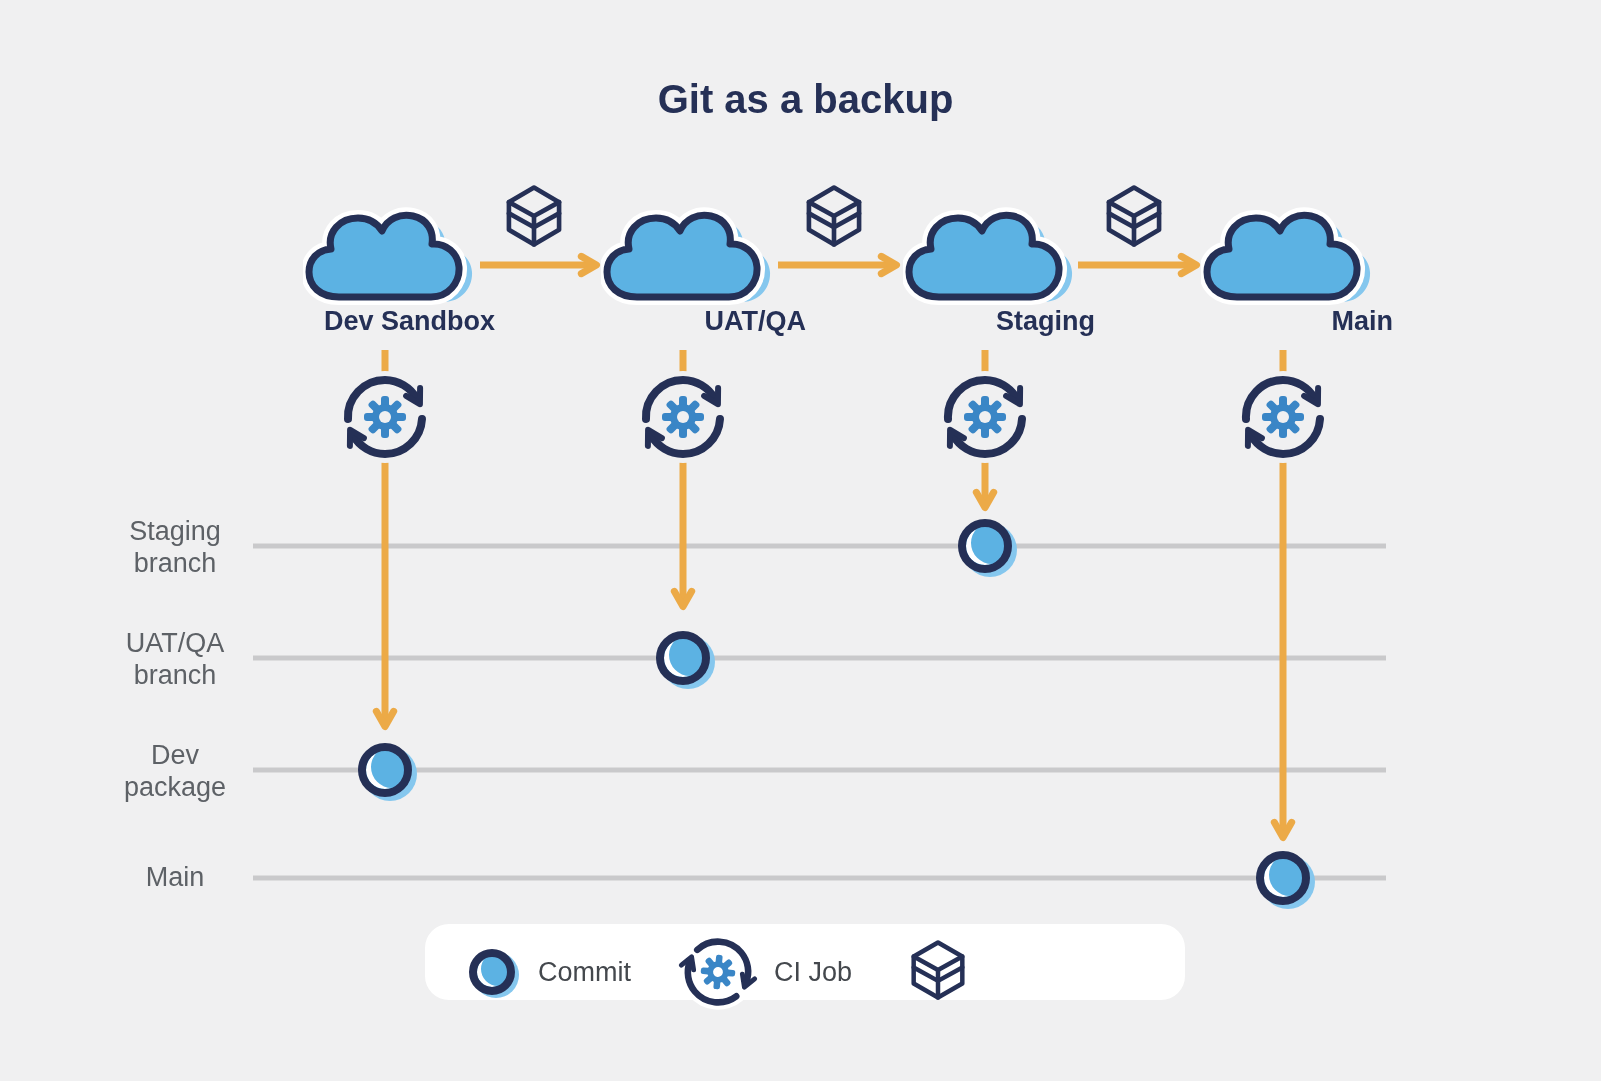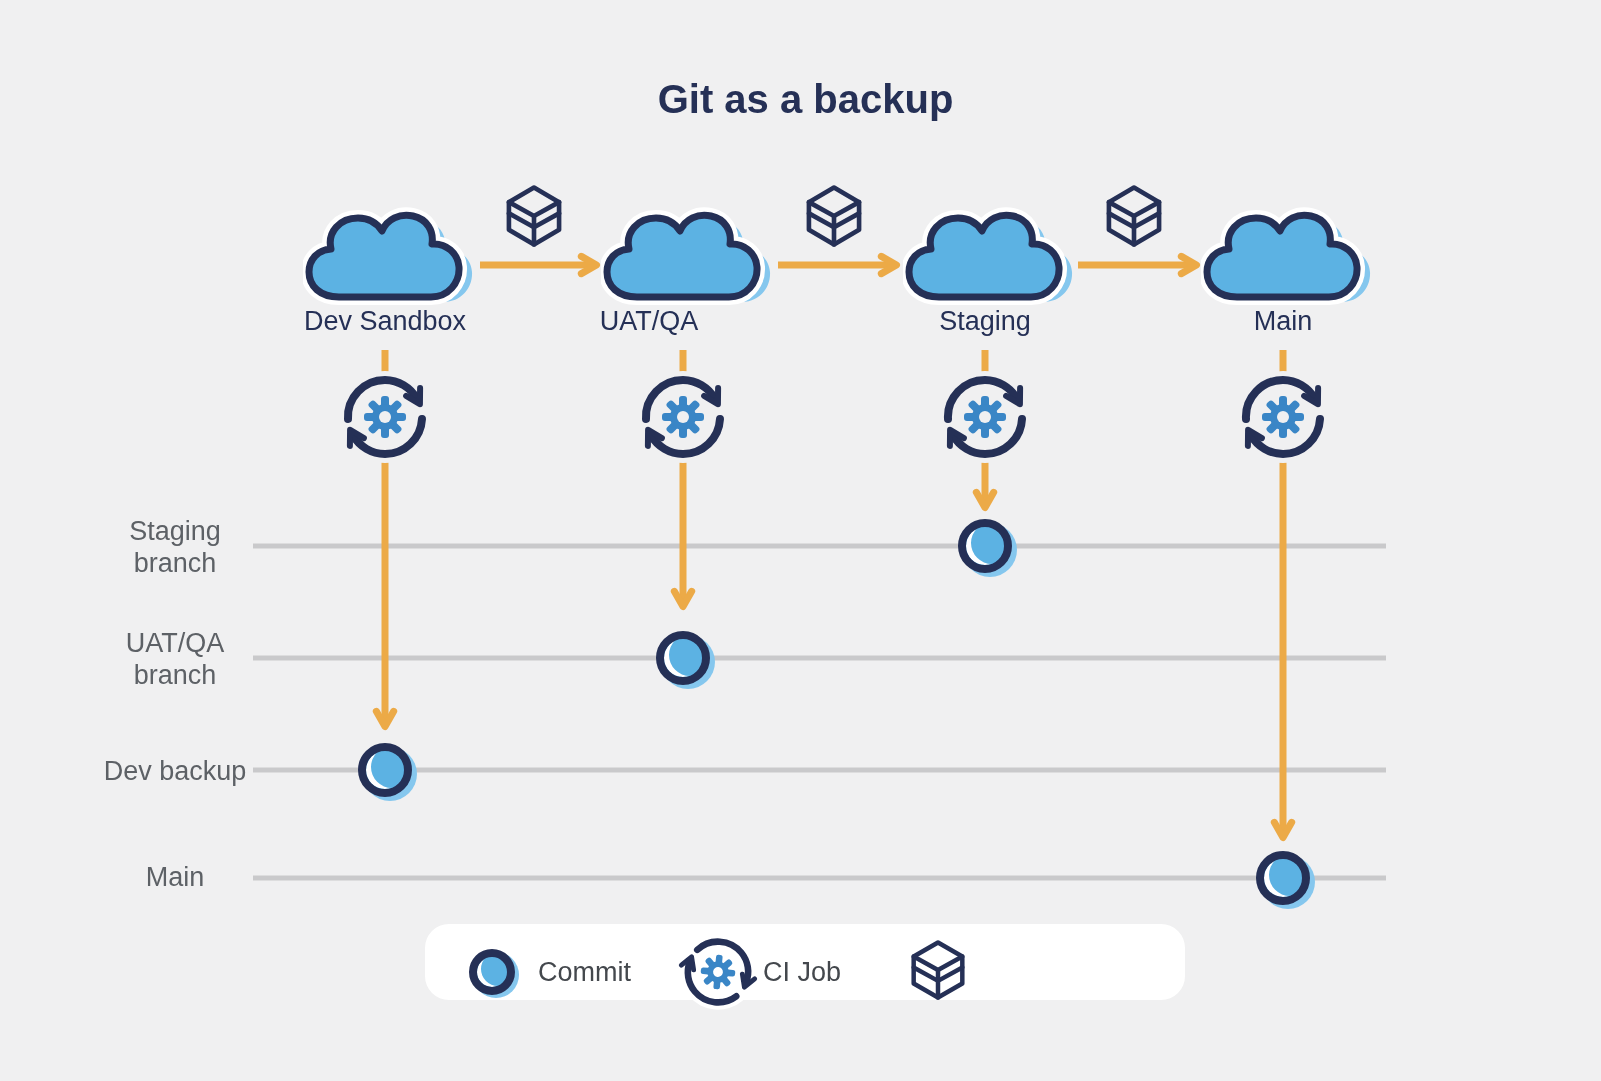--- a/index.html
+++ b/index.html
@@ -20,21 +20,21 @@
   .flow-arrow{stroke:var(--orange,#ecaa47);stroke-width:7;fill:none;}
   .marker-head-orange{stroke:var(--orange,#ecaa47);fill:none;}
   .marker-head-navy{stroke:var(--navy,#253056);fill:none;}
 
   .env-cloud{position:absolute;top:205px;z-index:2;}
   .cloud-shadow{fill:var(--light_blue,#85c7ee);}
   .cloud-halo{fill:#ffffff;stroke:#ffffff;stroke-width:16;}
   .cloud-main{fill:var(--blue,#5cb2e3);stroke:var(--navy,#253056);stroke-width:7;stroke-linejoin:round;}
   .env-label{
     position:absolute;top:306px;width:220px;z-index:3;
-    text-align:center;font-size:27px;font-weight:400;color:var(--navy,#253056);
+    text-align:right;font-size:27px;font-weight:700;color:var(--navy,#253056);
   }
 
   .package-icon{position:absolute;top:183px;z-index:2;}
   .pkg-stroke{fill:none;stroke:var(--navy,#253056);stroke-width:7;stroke-linejoin:round;stroke-linecap:round;}
 
   .ci-icon{position:absolute;top:367px;z-index:2;--icon-bg:var(--background,#f0f0f1);}
   .ci-bg{fill:var(--icon-bg);}
   .ci-arc{fill:none;stroke:var(--navy,#253056);stroke-width:8;stroke-linecap:round;}
   .gear-body{fill:var(--gear_blue,#3a86c6);}
   .gear-hole{fill:var(--icon-bg);}
@@ -127,21 +127,21 @@
   </svg>
   <svg class="env-cloud" style="left:1201px" width="170" height="105" viewBox="0 0 170 105">
     <g transform="translate(13,5)">
         <path class="cloud-shadow" d="M36 92C17 92 6 81 6 67C6 54 15 45 28 44C24 27 37 13 55 13C66 13 74 18 79 26C84 14 97 8 110 11C124 14 131 26 129 39C143 38 155 48 156 62C157 78 145 92 128 92Z"></path>
       </g>
     <path class="cloud-halo" d="M36 92C17 92 6 81 6 67C6 54 15 45 28 44C24 27 37 13 55 13C66 13 74 18 79 26C84 14 97 8 110 11C124 14 131 26 129 39C143 38 155 48 156 62C157 78 145 92 128 92Z"></path>
     <path class="cloud-main" d="M36 92C17 92 6 81 6 67C6 54 15 45 28 44C24 27 37 13 55 13C66 13 74 18 79 26C84 14 97 8 110 11C124 14 131 26 129 39C143 38 155 48 156 62C157 78 145 92 128 92Z"></path>
   </svg>
 
   <div class="env-label" style="left:275px">Dev Sandbox</div>
-  <div class="env-label" style="left:539px">UAT/QA</div>
+  <div class="env-label" style="left:586px">UAT/QA</div>
   <div class="env-label" style="left:875px">Staging</div>
   <div class="env-label" style="left:1173px">Main</div>
 
   <svg class="package-icon" style="left:501px" width="66" height="66" viewBox="0 0 100 100">
     <path class="pkg-stroke" d="M50 7 L88 29 L88 71 L50 93 L12 71 L12 29 Z"></path>
     <path class="pkg-stroke" d="M12 29 L50 50 L88 29"></path>
     <path class="pkg-stroke" d="M12 46 L50 67 L88 46"></path>
     <path class="pkg-stroke" d="M50 50 L50 93"></path>
   </svg>
   <svg class="package-icon" style="left:801px" width="66" height="66" viewBox="0 0 100 100">
@@ -229,21 +229,21 @@
         <rect x="46" y="29" width="8" height="12" rx="3" transform="rotate(270 50 50)"></rect>
         <rect x="46" y="29" width="8" height="12" rx="3" transform="rotate(315 50 50)"></rect>
         <circle cx="50" cy="50" r="13"></circle>
       </g>
       <circle class="gear-hole" cx="50" cy="50" r="6"></circle>
     </g>
   </svg>
 
   <div class="branch-label" style="top:660px">UAT/QA branch</div>
   <div class="branch-label" style="top:548px">Staging branch</div>
-  <div class="branch-label" style="top:772px">Dev backup</div>
+  <div class="branch-label" style="top:772px">Dev package</div>
   <div class="branch-label" style="top:878px">Main</div>
 
   <div class="commit" style="left:358px;top:743px"></div>
   <div class="commit" style="left:656px;top:631px"></div>
   <div class="commit" style="left:958px;top:519px"></div>
   <div class="commit" style="left:1256px;top:851px"></div>
 
   <div class="legend">
     <div class="legend-commit"></div>
     <div class="legend-label" style="left:113px;top:48px">Commit</div>
@@ -260,21 +260,21 @@
           <rect x="46" y="29" width="8" height="12" rx="3" transform="rotate(135 50 50)"></rect>
           <rect x="46" y="29" width="8" height="12" rx="3" transform="rotate(180 50 50)"></rect>
           <rect x="46" y="29" width="8" height="12" rx="3" transform="rotate(225 50 50)"></rect>
           <rect x="46" y="29" width="8" height="12" rx="3" transform="rotate(270 50 50)"></rect>
           <rect x="46" y="29" width="8" height="12" rx="3" transform="rotate(315 50 50)"></rect>
           <circle cx="50" cy="50" r="13"></circle>
         </g>
         <circle class="gear-hole" cx="50" cy="50" r="6"></circle>
       </g>
     </svg>
-    <div class="legend-label" style="left:338px;top:48px">CI Job</div>
+    <div class="legend-label" style="left:349px;top:48px">CI Job</div>
 
     <svg class="legend-pkg" width="64" height="64" viewBox="0 0 100 100">
       <path class="pkg-stroke" d="M50 7 L88 29 L88 71 L50 93 L12 71 L12 29 Z"></path>
       <path class="pkg-stroke" d="M12 29 L50 50 L88 29"></path>
       <path class="pkg-stroke" d="M12 46 L50 67 L88 46"></path>
       <path class="pkg-stroke" d="M50 50 L50 93"></path>
     </svg>
   </div>
 
 </div>

